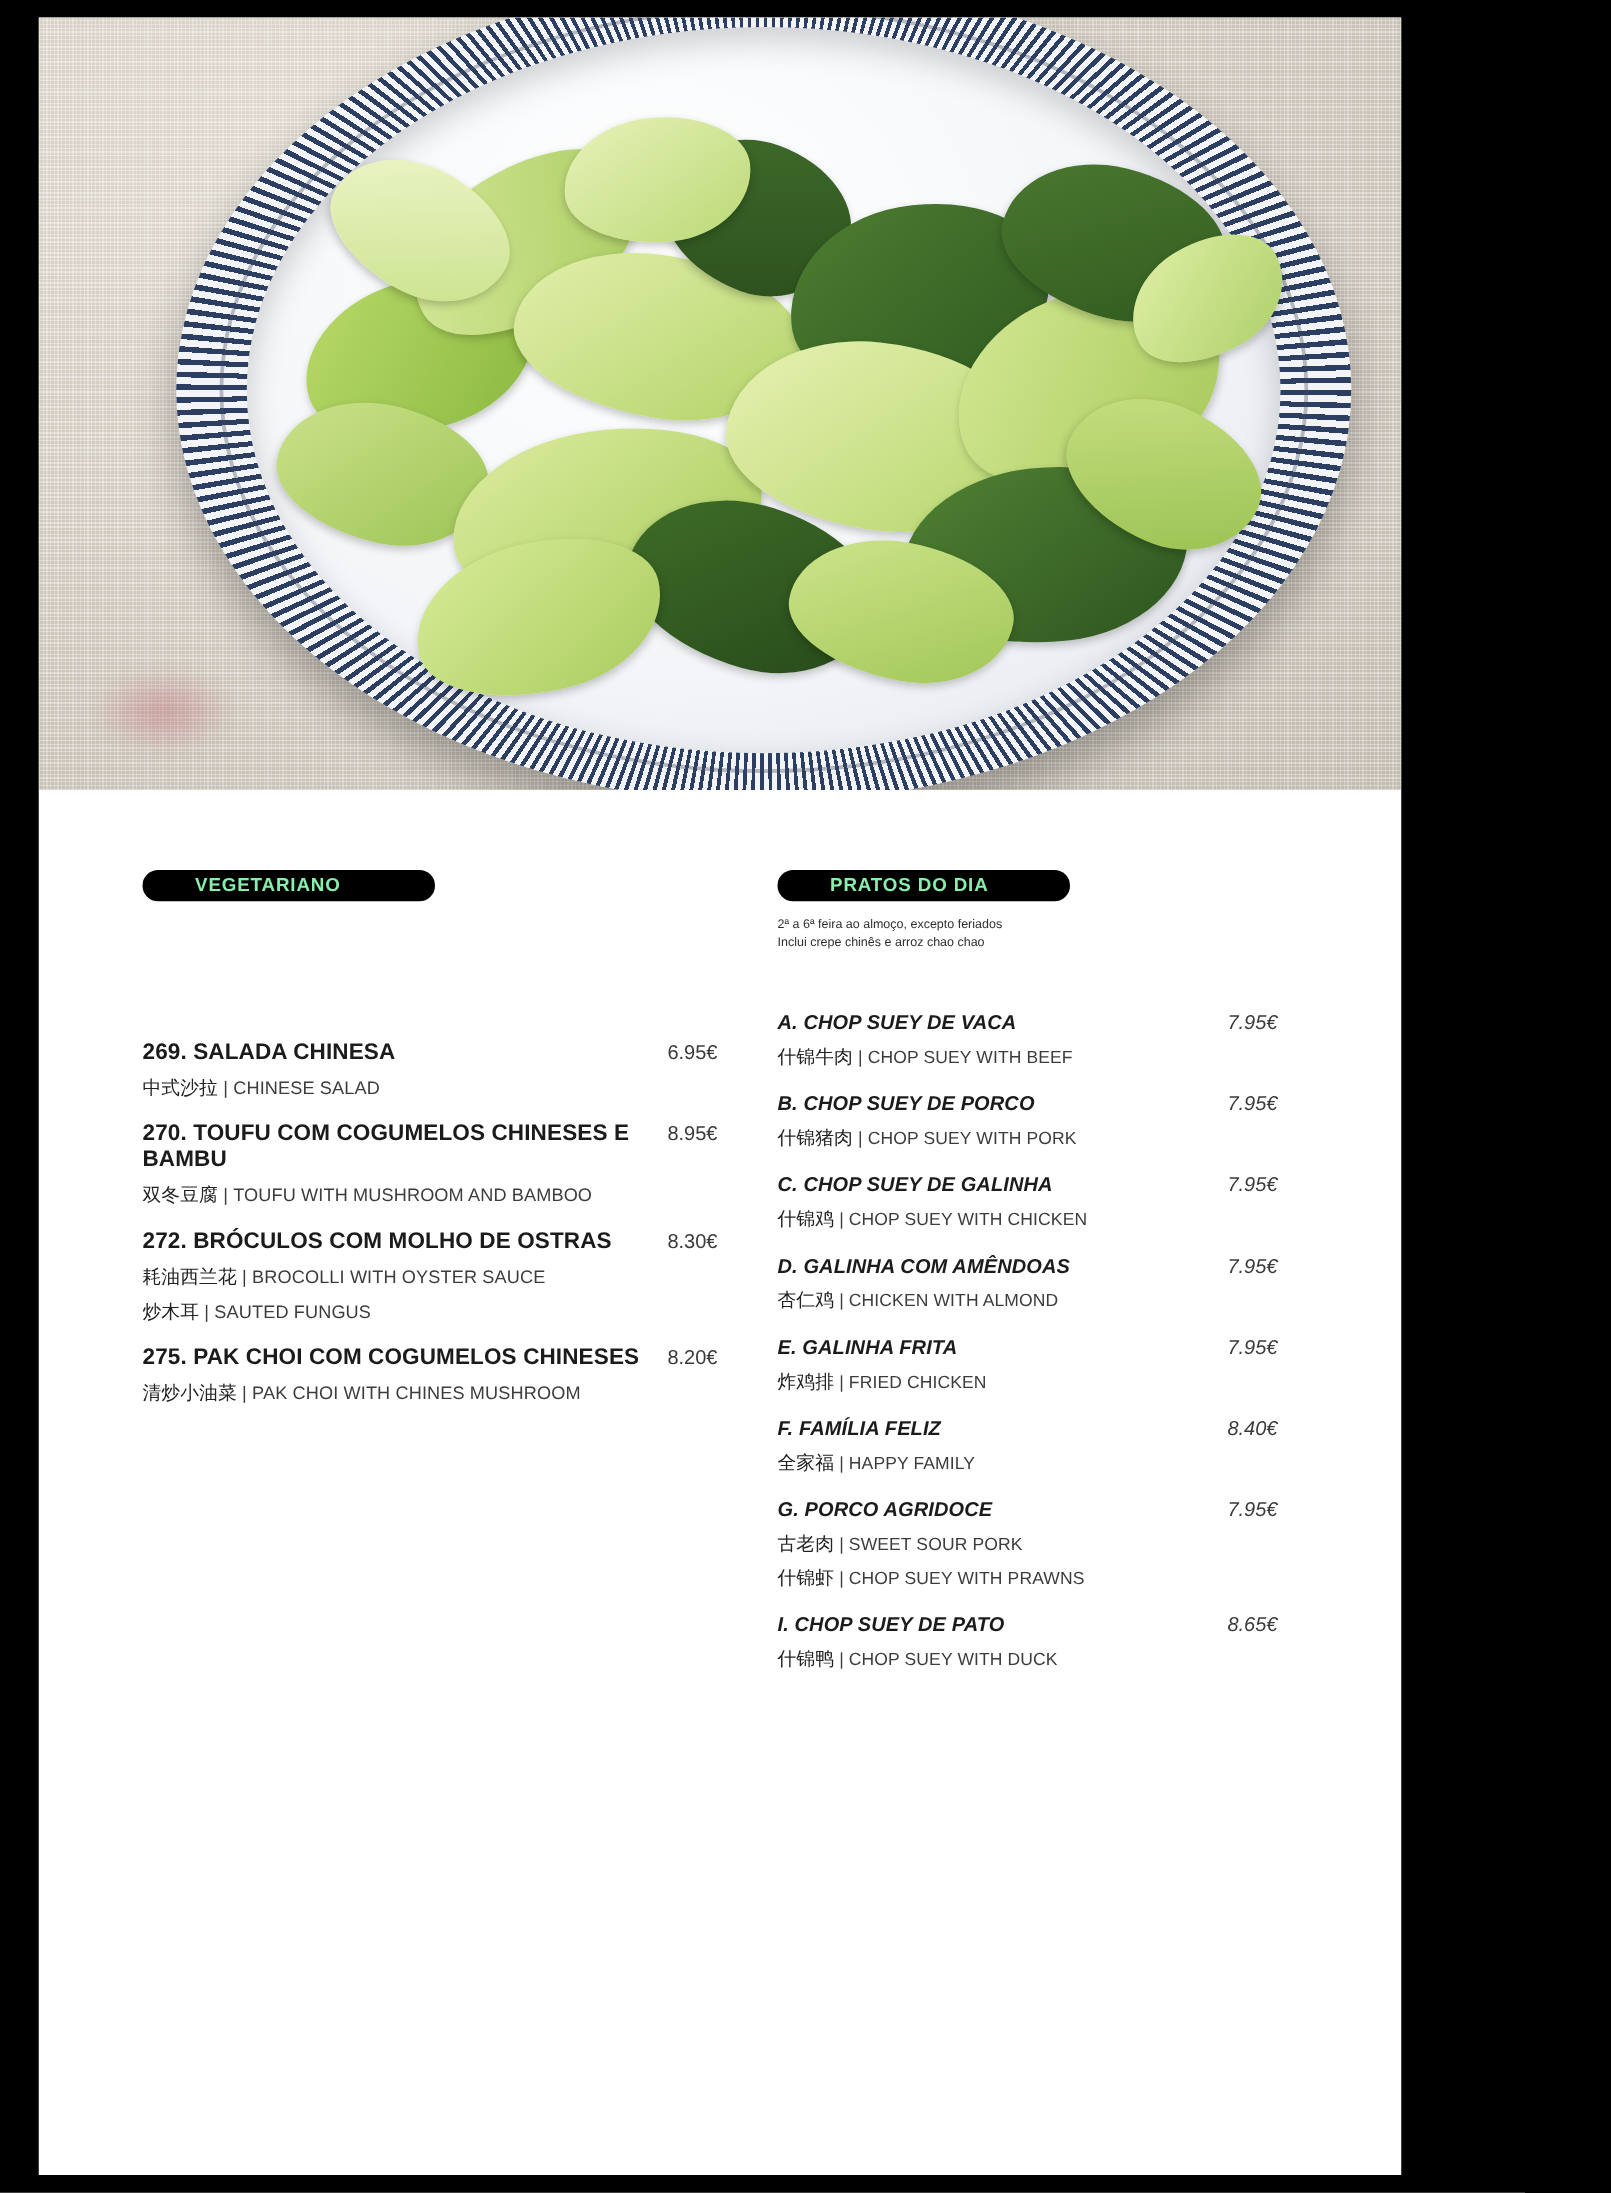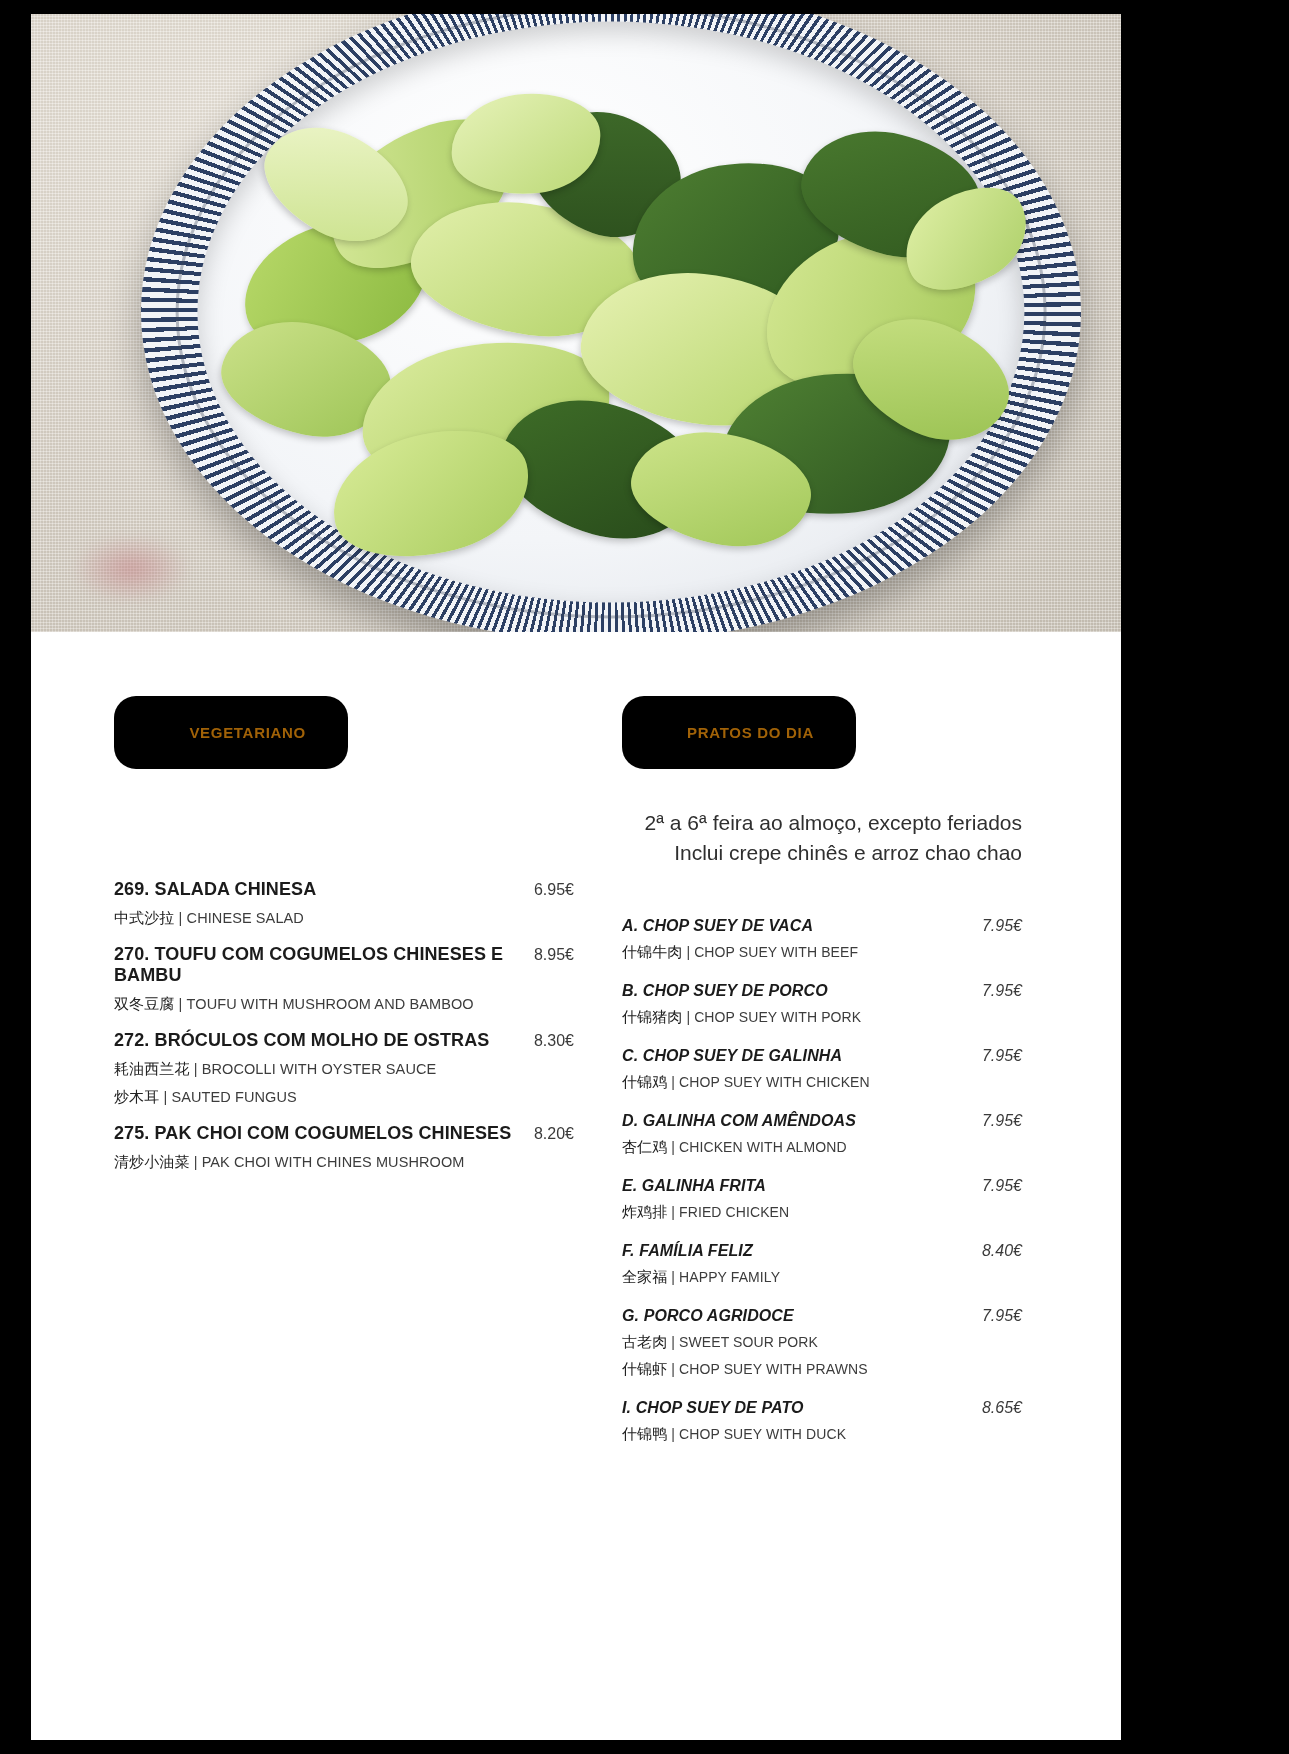--- a/index.html
+++ b/index.html
@@ -98,35 +98,34 @@
   .col {
     position: absolute;
     top: 64px;
   }
   .col-left  { left: 83px;  width: 460px; }
   .col-right { left: 591px; width: 400px; }
 
   .pill {
     display: inline-block;
     background: #000000;
-    color: #a16207;
+    color: #86efac;
     font-size: 15px;
     font-weight: bold;
     letter-spacing: 0.7px;
-    padding: 28px 42px;
+    padding: 4px 42px;
     border-radius: 22px;
-    text-align: right;
+    text-align: left;
     min-width: 150px;
   }
   .note {
-    margin-top: 39px;
-    font-size: 21px;
+    margin-top: 12px;
+    font-size: 10px;
     color: #2f2f2f;
     line-height: 1.45;
-    text-align: right;
   }
   .items { margin-top: 0; }
   .items.left  { margin-top: 96px; }
   .items.right { margin-top: 30px; }
 
   .item { margin-bottom: 2px; }
   .item-head {
     display: flex;
     align-items: baseline;
     justify-content: space-between;

